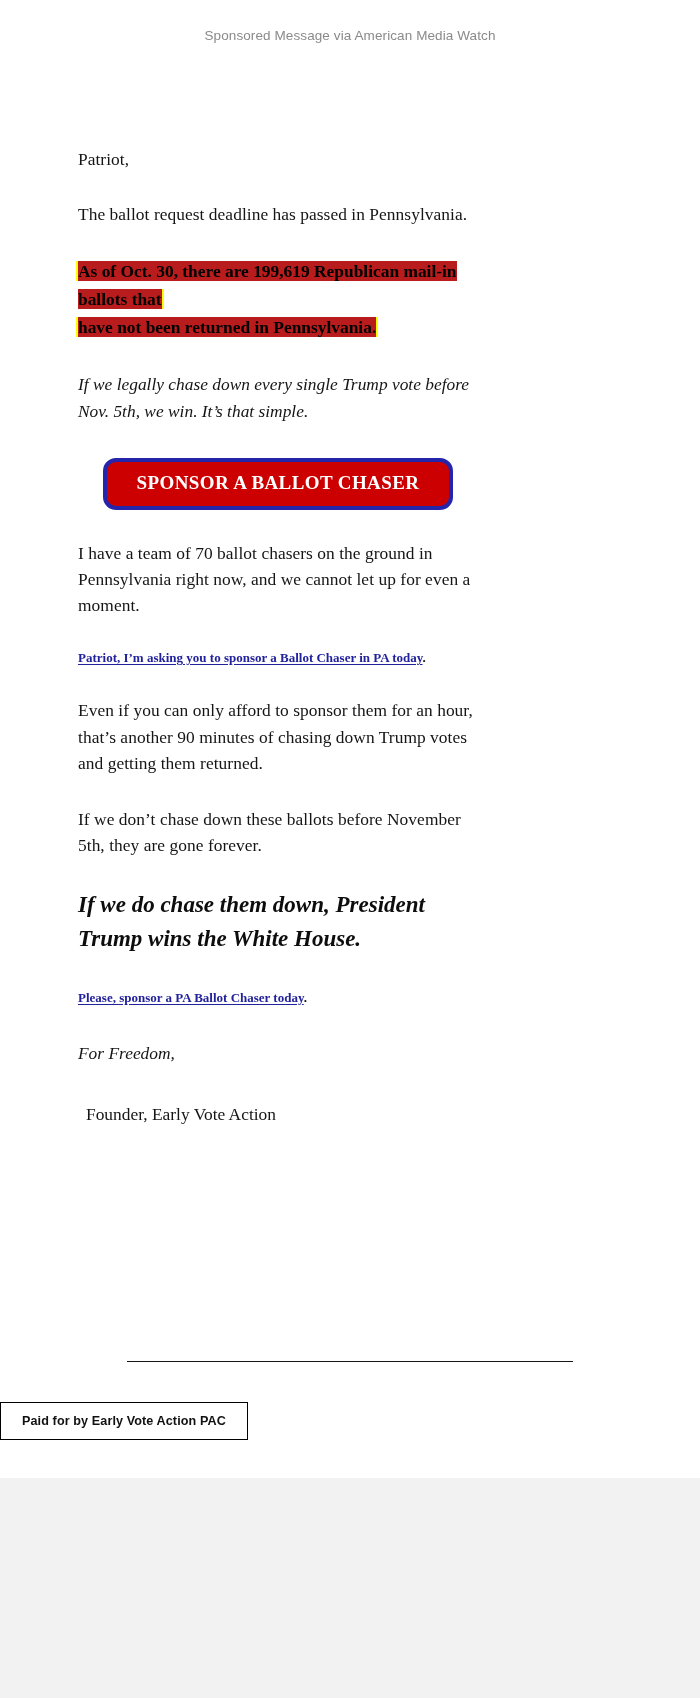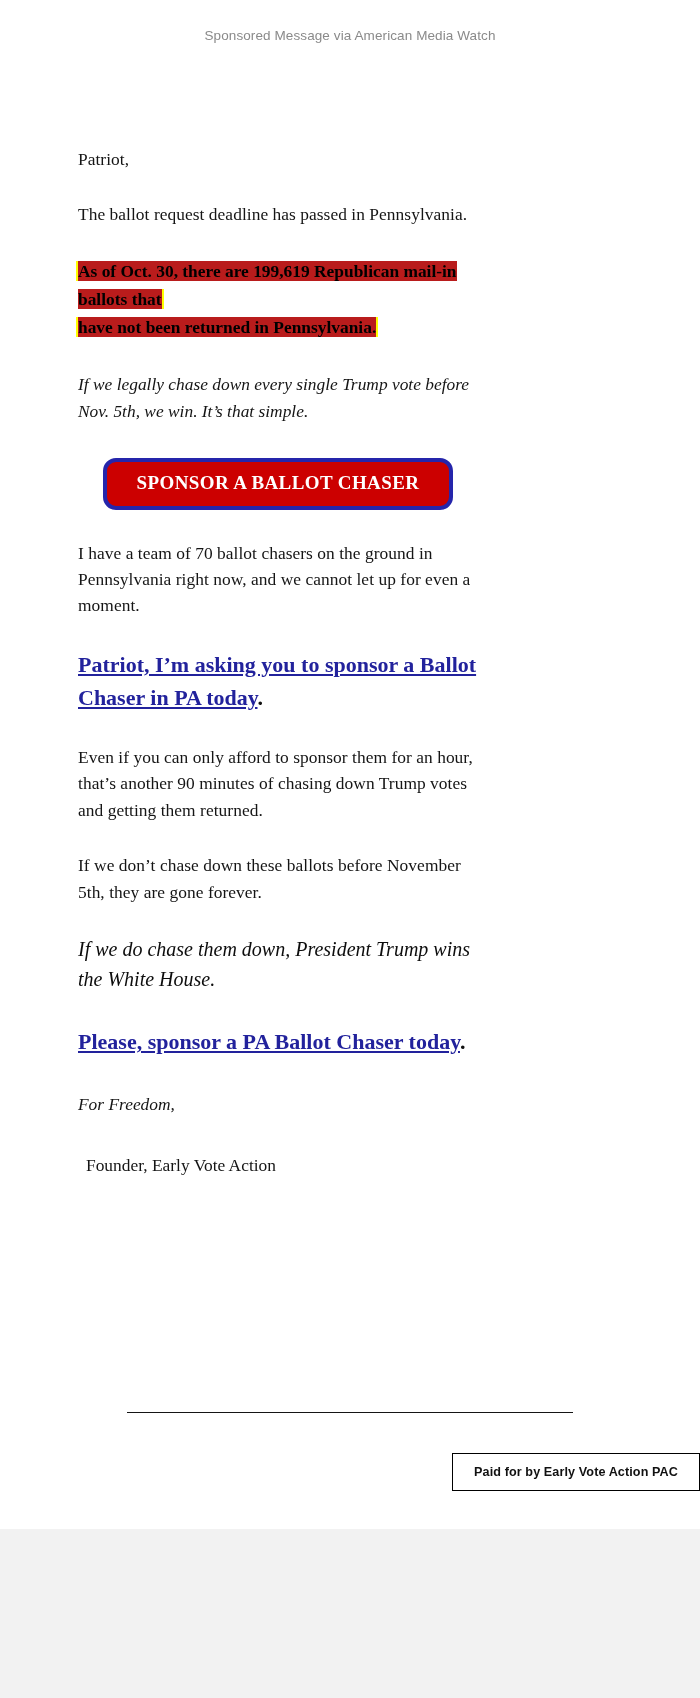--- a/index.html
+++ b/index.html
@@ -75,22 +75,22 @@
   .italic-para {
     font-style: italic;
     font-size: 17.4px;
     line-height: 1.5;
     margin: 0 0 34px 0;
     color: #151515;
   }
 
   .bold-italic-para {
     font-style: italic;
-    font-weight: normal;
-    font-size: 20px;
+    font-weight: bold;
+    font-size: 23px;
     line-height: 1.5;
     margin: 0 0 31px 0;
     color: #0d0d0d;
   }
 
   
   .cta-wrap {
     text-align: center;
     margin: 8px 0 30px 0;
   }
@@ -106,21 +106,21 @@
     font-size: 19px;
     letter-spacing: 0.4px;
     text-decoration: none;
     cursor: pointer;
     line-height: 1.1;
   }
 
   
   .link-para {
     margin: 0 0 30px 0;
-    font-size: 22px;
+    font-size: 13px;
     line-height: 1.5;
   }
   a.inline-link {
     color: #22229c;
     font-weight: bold;
     text-decoration: underline;
     text-underline-offset: 2px;
   }
   .link-period {
     color: #111111;
@@ -148,21 +148,21 @@
 
   
   .footer-gap { height: 228px; }
   .divider {
     width: 446px;
     margin: 0 auto;
     border: 0;
     border-top: 1.5px solid #151515;
   }
   .disclaimer-wrap {
-    text-align: right;
+    text-align: left;
     margin-top: 40px;
     padding-bottom: 38px;
   }
   .disclaimer-box {
     display: inline-block;
     border: 1.5px solid #000000;
     padding: 11px 21px;
     font-family: "Liberation Sans", "DejaVu Sans", sans-serif;
     font-weight: bold;
     font-size: 12.6px;

